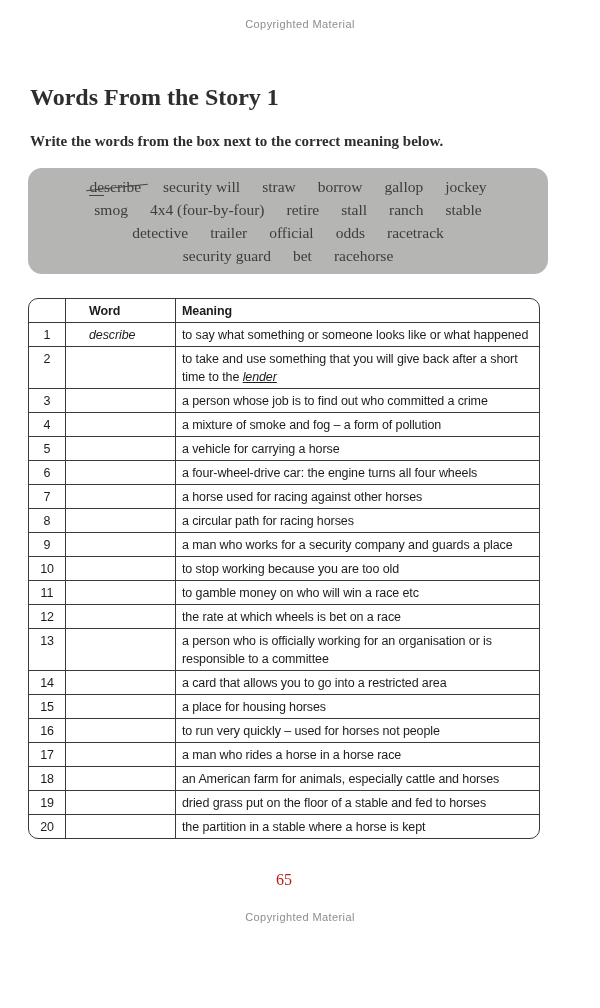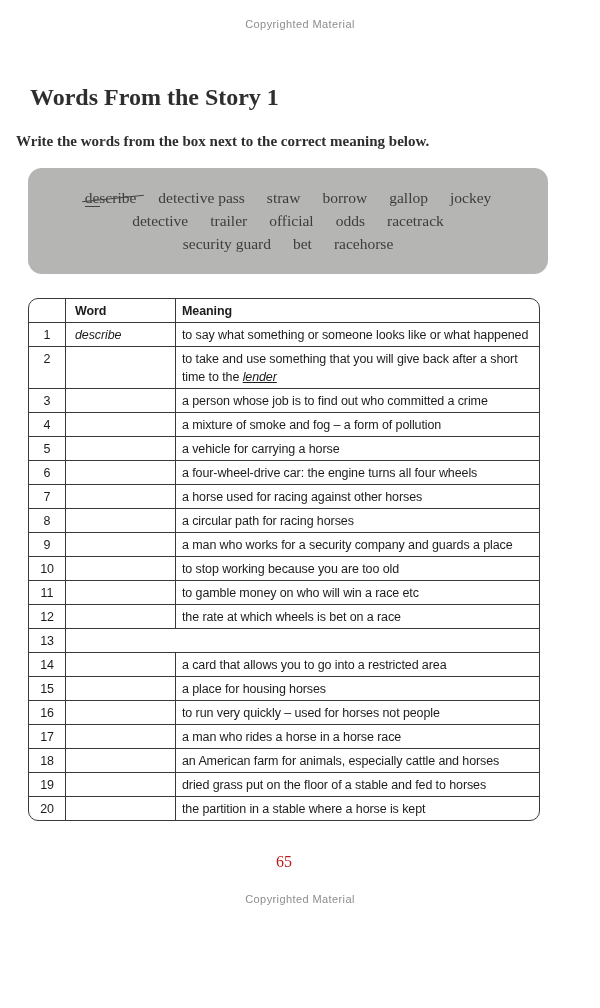--- a/index.html
+++ b/index.html
@@ -21,21 +21,21 @@
   .copyright.top{padding-top:18px;}
   .copyright.bottom{margin-top:22px;}
   .title{
     margin:54px 0 0 30px;
     font-family:"Liberation Serif",serif;
     font-weight:bold;
     font-size:24px;
     color:#2e2e2e;
   }
   .instruction{
-    margin:22px 30px 0 16px;
+    margin:22px 30px 0 30px;
     font-family:"Liberation Serif",serif;
     font-weight:bold;
     font-size:15px;
     color:#2e2e2e;
   }
   .word-box{
     margin:18px 0 0 28px;
     width:520px;
     height:106px;
     box-sizing:border-box;
@@ -89,21 +89,21 @@
   .c{
     box-sizing:border-box;
     padding:3px 6px 2px 6px;
     font-size:12.5px;
     line-height:18px;
     min-height:23px;
     letter-spacing:-0.1px;
     color:#1c1c1c;
   }
   .c.num{text-align:center;padding-left:2px;padding-right:2px;}
-  .c.word{border-left:1.5px solid #3a3a3a;padding-left:9px;font-style:italic;}
+  .c.word{border-left:1.5px solid #3a3a3a;padding-left:23px;font-style:italic;}
   .c.meaning{border-left:1.5px solid #3a3a3a;padding-left:6px;}
   .vrow.header .c{font-weight:bold;font-style:normal;}
   .it{font-style:italic;text-decoration:underline;}
   .page-number{
     margin-top:32px;
     width:568px;
     text-align:center;
     font-family:"Liberation Serif",serif;
     font-size:16px;
     color:#b91c1c;
@@ -116,25 +116,33 @@
 
   <div class="copyright top">Copyrighted Material</div>
 
   <div class="title">Words From the Story 1</div>
 
   <div class="instruction">Write the words from the box next to the correct meaning below.</div>
 
   <div class="word-box">
     <div class="wb-line">
       <span class="wb-word struck">describe</span>
-      <span class="wb-word">detective pass</span>
+      <span class="wb-word">security will</span>
       <span class="wb-word">straw</span>
       <span class="wb-word">borrow</span>
       <span class="wb-word">gallop</span>
       <span class="wb-word">jockey</span>
+    </div>
+    <div class="wb-line">
+      <span class="wb-word">smog</span>
+      <span class="wb-word">4x4 (four-by-four)</span>
+      <span class="wb-word">retire</span>
+      <span class="wb-word">stall</span>
+      <span class="wb-word">ranch</span>
+      <span class="wb-word">stable</span>
     </div>
     <div class="wb-line">
       <span class="wb-word">detective</span>
       <span class="wb-word">trailer</span>
       <span class="wb-word">official</span>
       <span class="wb-word">odds</span>
       <span class="wb-word">racetrack</span>
     </div>
     <div class="wb-line">
       <span class="wb-word">security guard</span>
@@ -218,20 +226,21 @@
 
     <div class="vrow">
       <div class="c num">12</div>
       <div class="c word"></div>
       <div class="c meaning">the rate at which wheels is bet on a race</div>
     </div>
 
     <div class="vrow">
       <div class="c num">13</div>
       <div class="c word"></div>
+      <div class="c meaning">a person who is officially working for an organisation or is responsible to a committee</div>
     </div>
 
     <div class="vrow">
       <div class="c num">14</div>
       <div class="c word"></div>
       <div class="c meaning">a card that allows you to go into a restricted area</div>
     </div>
 
     <div class="vrow">
       <div class="c num">15</div>

